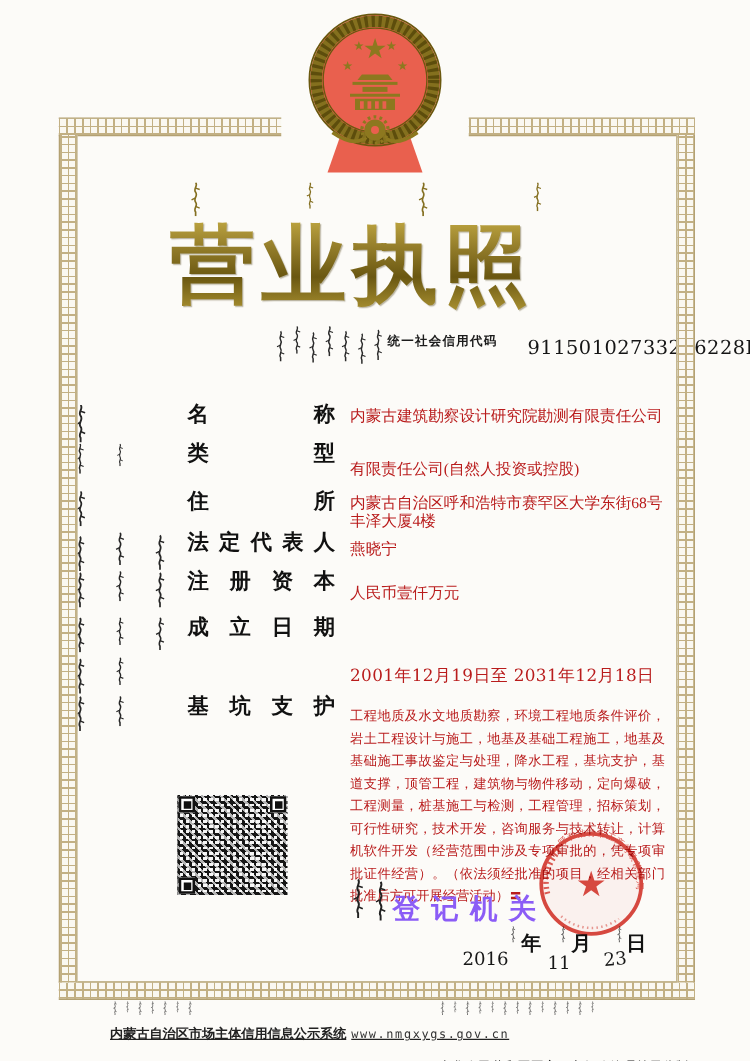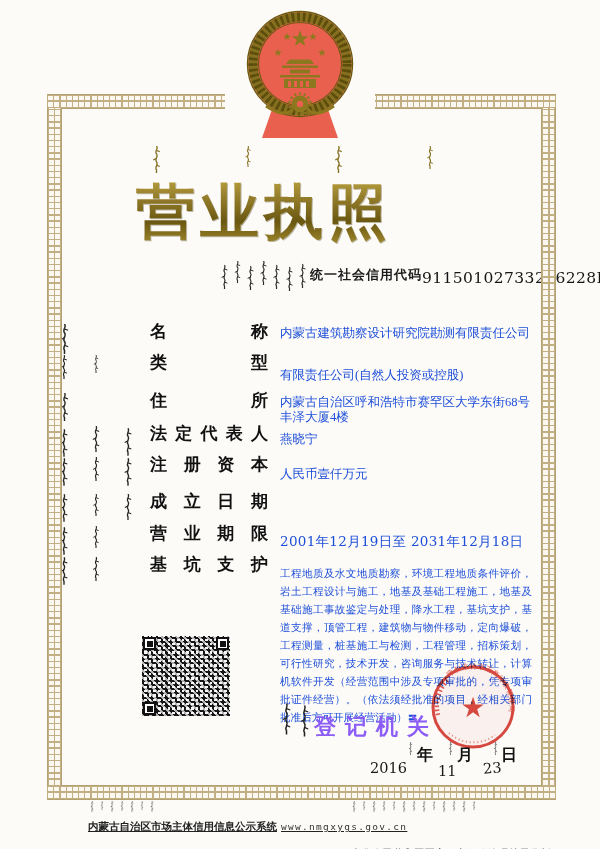--- a/index.html
+++ b/index.html
@@ -18,38 +18,38 @@
   .fs-left{left:0;top:14px;bottom:14px;width:13px;border-left:1px solid #b3a172;border-right:1px solid #b3a172;}
   .fs-right{right:0;top:14px;bottom:14px;width:13px;border-left:1px solid #b3a172;border-right:1px solid #b3a172;}
 
   
   .emblem-wrap{position:absolute;left:225px;top:6px;width:150px;height:144px;background:#fcfbf8;
                display:flex;justify-content:center;align-items:flex-start;z-index:2;}
 
   
   .title-mn{position:absolute;left:152px;top:146px;width:282px;display:flex;justify-content:space-between;
             color:#857022;z-index:3;}
-  .license-title{position:absolute;left:136px;top:172px;font-size:59px;line-height:80px;font-weight:900;
+  .license-title{position:absolute;left:136px;top:172px;font-size:68px;line-height:80px;font-weight:900;
             letter-spacing:5px;white-space:nowrap;z-index:3;
             background:linear-gradient(180deg,#c5ac44 0%,#97802c 30%,#6a5711 62%,#b09735 100%);
             -webkit-background-clip:text;background-clip:text;color:transparent;
             filter:drop-shadow(1px 1.5px 0 rgba(70,55,8,.35));}
 
   
   .credit-mn{position:absolute;left:221px;top:261px;display:flex;gap:6px;align-items:flex-start;color:#2b2b2b;}
-  .credit-label{position:absolute;left:310px;top:266px;font-size:13px;font-weight:700;letter-spacing:1px;}
+  .credit-label{position:absolute;left:310px;top:266px;font-size:10px;font-weight:700;letter-spacing:1px;}
   .credit-code{position:absolute;left:422px;top:269px;font-size:15.5px;font-family:"DejaVu Serif",serif;
                letter-spacing:.4px;color:#151515;}
 
   
   .mn-g{position:absolute;left:60px;display:flex;gap:24px;align-items:flex-start;color:#262626;}
   .flabel{position:absolute;left:150px;width:118px;font-size:17px;font-weight:700;color:#111;
           text-align:justify;text-align-last:justify;line-height:19px;}
   .fvalue{position:absolute;left:280px;width:252px;font-family:"Liberation Serif",serif;
-          font-size:12.5px;line-height:15px;color:#1d4ed8;}
+          font-size:12.5px;line-height:15px;color:#b91c1c;}
   .fvalue.date{font-family:"DejaVu Serif",serif;font-size:13.5px;letter-spacing:.3px;}
   .fvalue.scope{font-size:10.6px;line-height:18px;text-align:justify;}
   .l0{top:322px}.l1{top:353px}.l2{top:391px}.l3{top:424px}.l4{top:455px}.l5{top:492px}.l6{top:524px}.l7{top:555px}
   .g0{top:324px}.g1{top:355px}.g2{top:393px}.g3{top:426px}.g4{top:457px}.g5{top:494px}.g6{top:526px}.g7{top:557px}
   .v0{top:326px}.v1{top:368px}.v2{top:395px}.v3{top:432px}.v4{top:467px}.v5{top:500px}.v6{top:534px}.v7{top:565px}
 
   
   .qr{position:absolute;left:142px;top:636px;width:88px;height:80px;background-color:#fff;
       background-image:
         repeating-linear-gradient(45deg,rgba(255,255,255,.68) 0 2px,transparent 2px 5.3px),
@@ -245,21 +245,20 @@
   <div class="flabel l5">成立日期</div>
 
   <div class="mn-g g6">
     <svg viewBox="0 0 7 24" width="8" height="30">
         <use href="#mn-glyph"></use>
       </svg>
     <svg viewBox="0 0 7 24" width="8" height="22">
         <use href="#mn-glyph"></use>
       </svg>
   </div>
-  <div class="flabel l6">营业期限</div>
   <div class="fvalue v6 date">2001年12月19日至 2031年12月18日</div>
 
   <div class="mn-g g7">
     <svg viewBox="0 0 7 24" width="8" height="28">
         <use href="#mn-glyph"></use>
       </svg>
     <svg viewBox="0 0 7 24" width="8" height="24">
         <use href="#mn-glyph"></use>
       </svg>
   </div>

